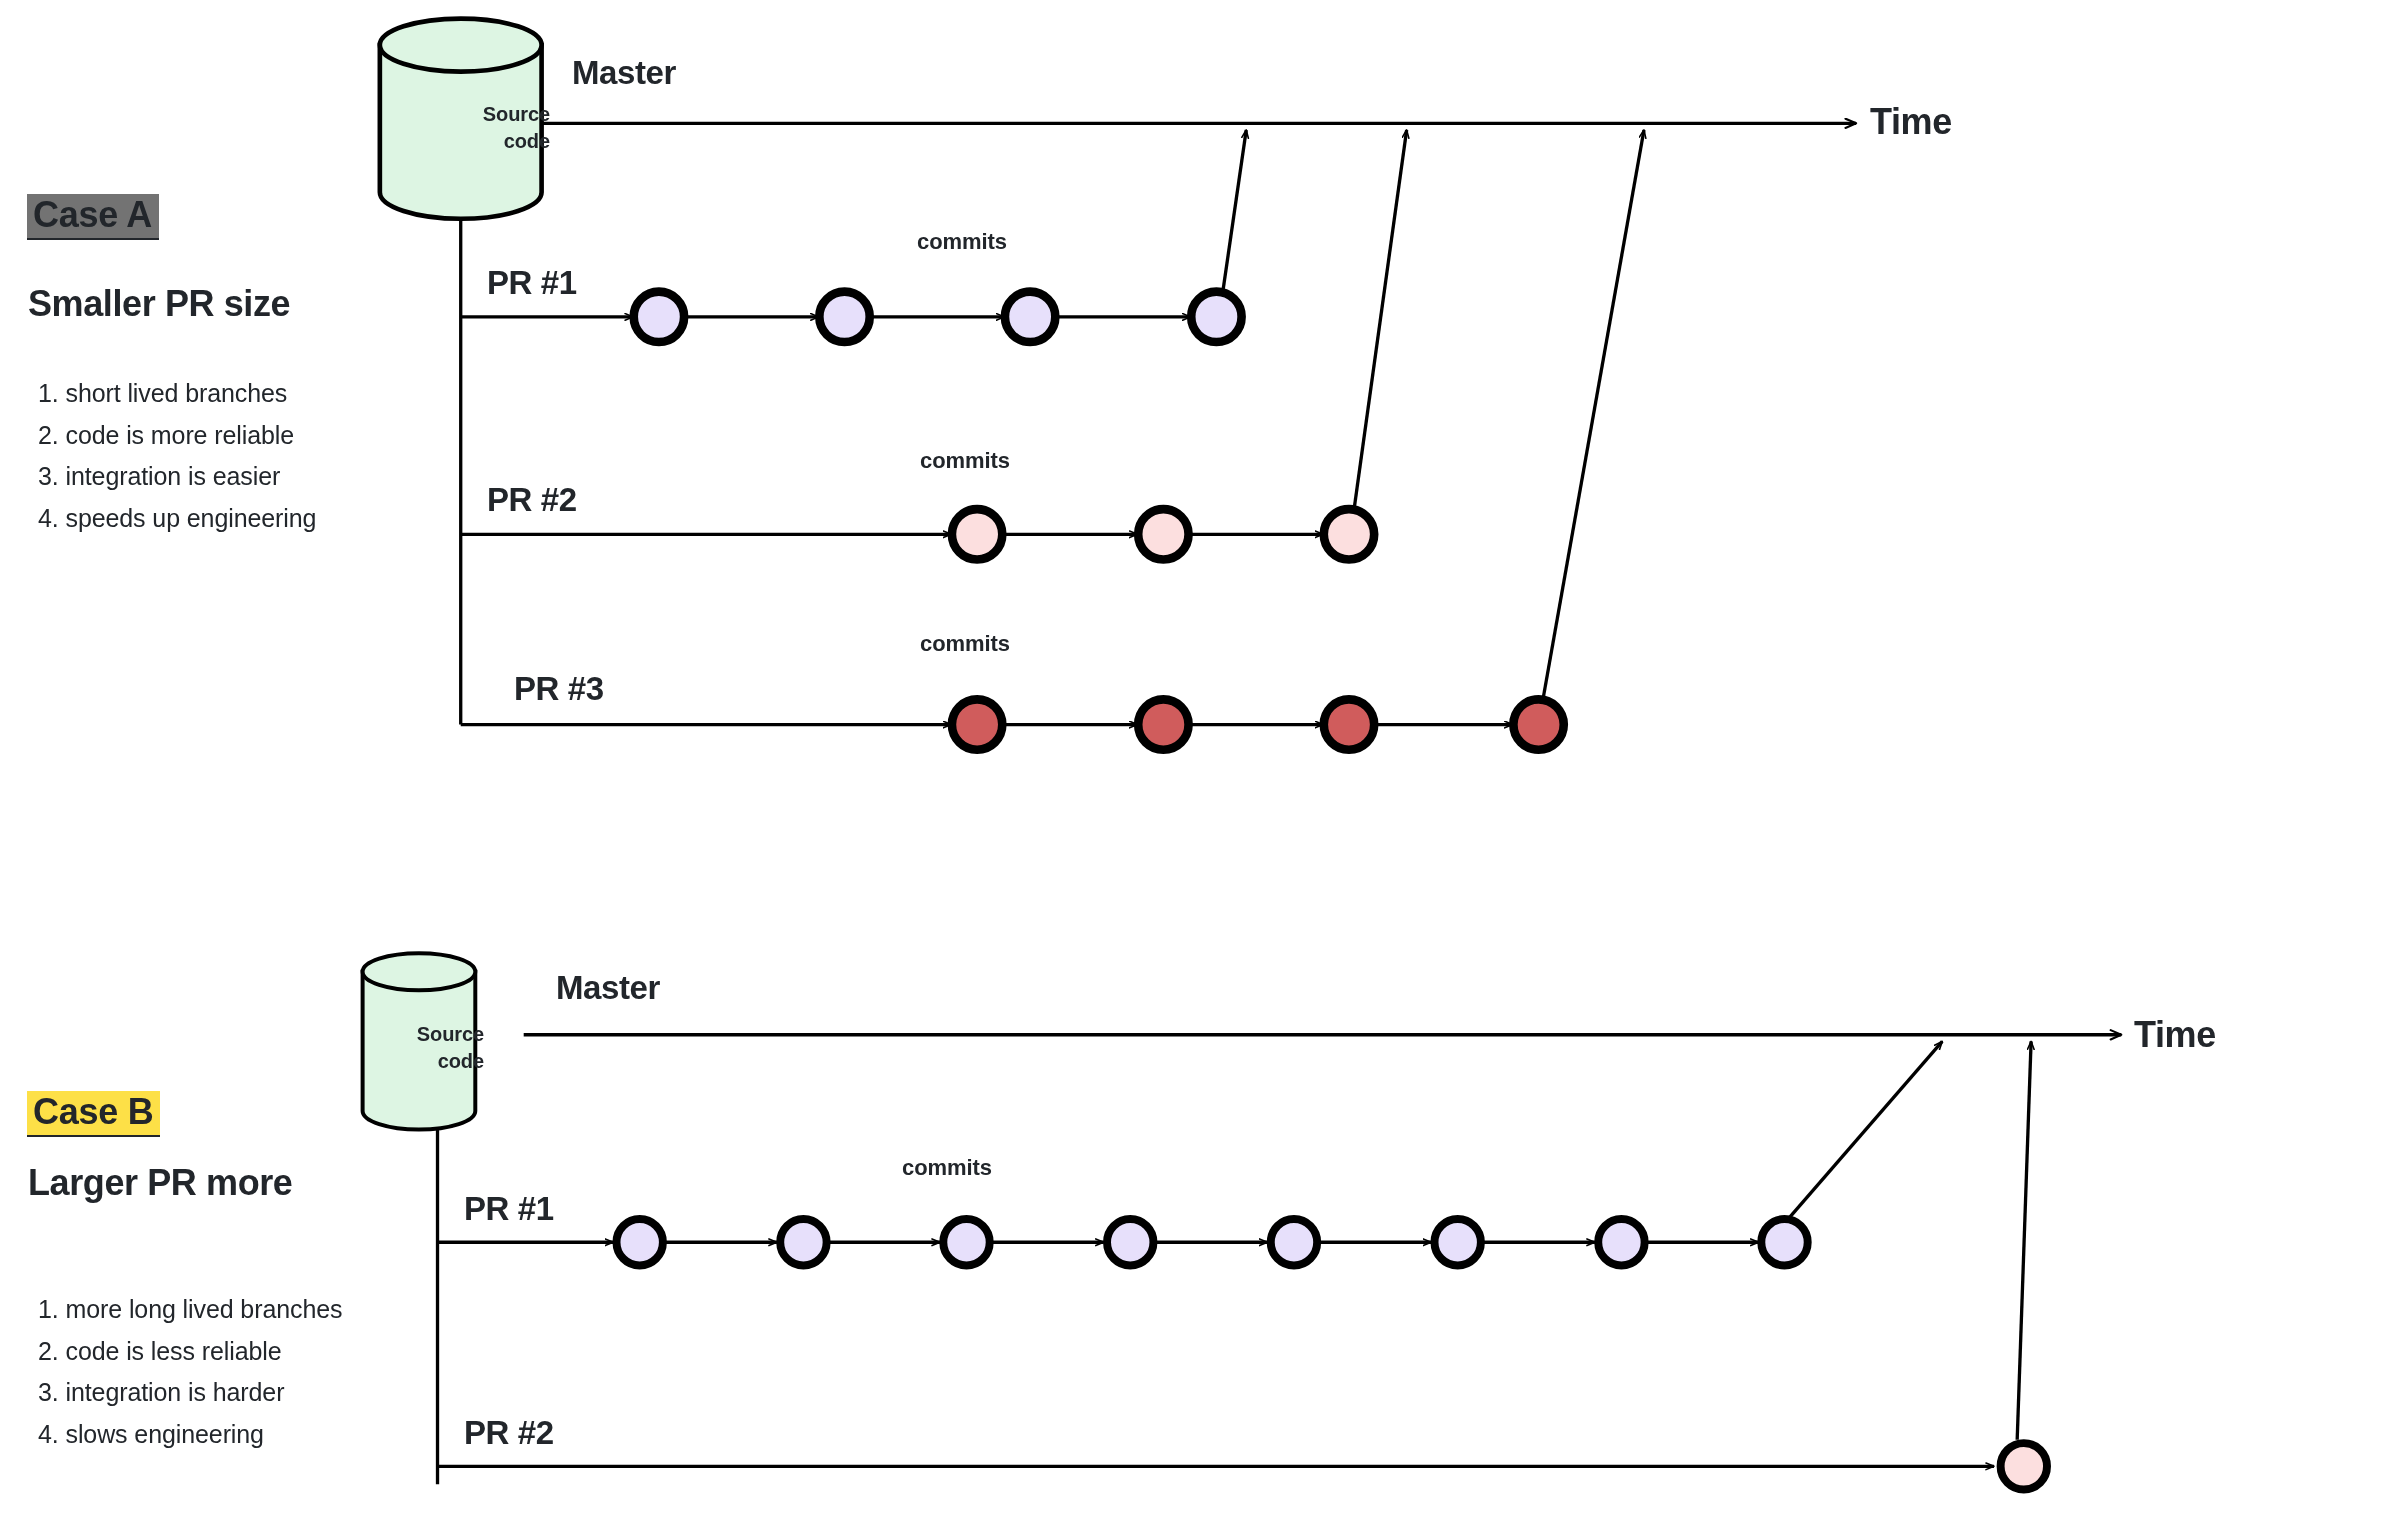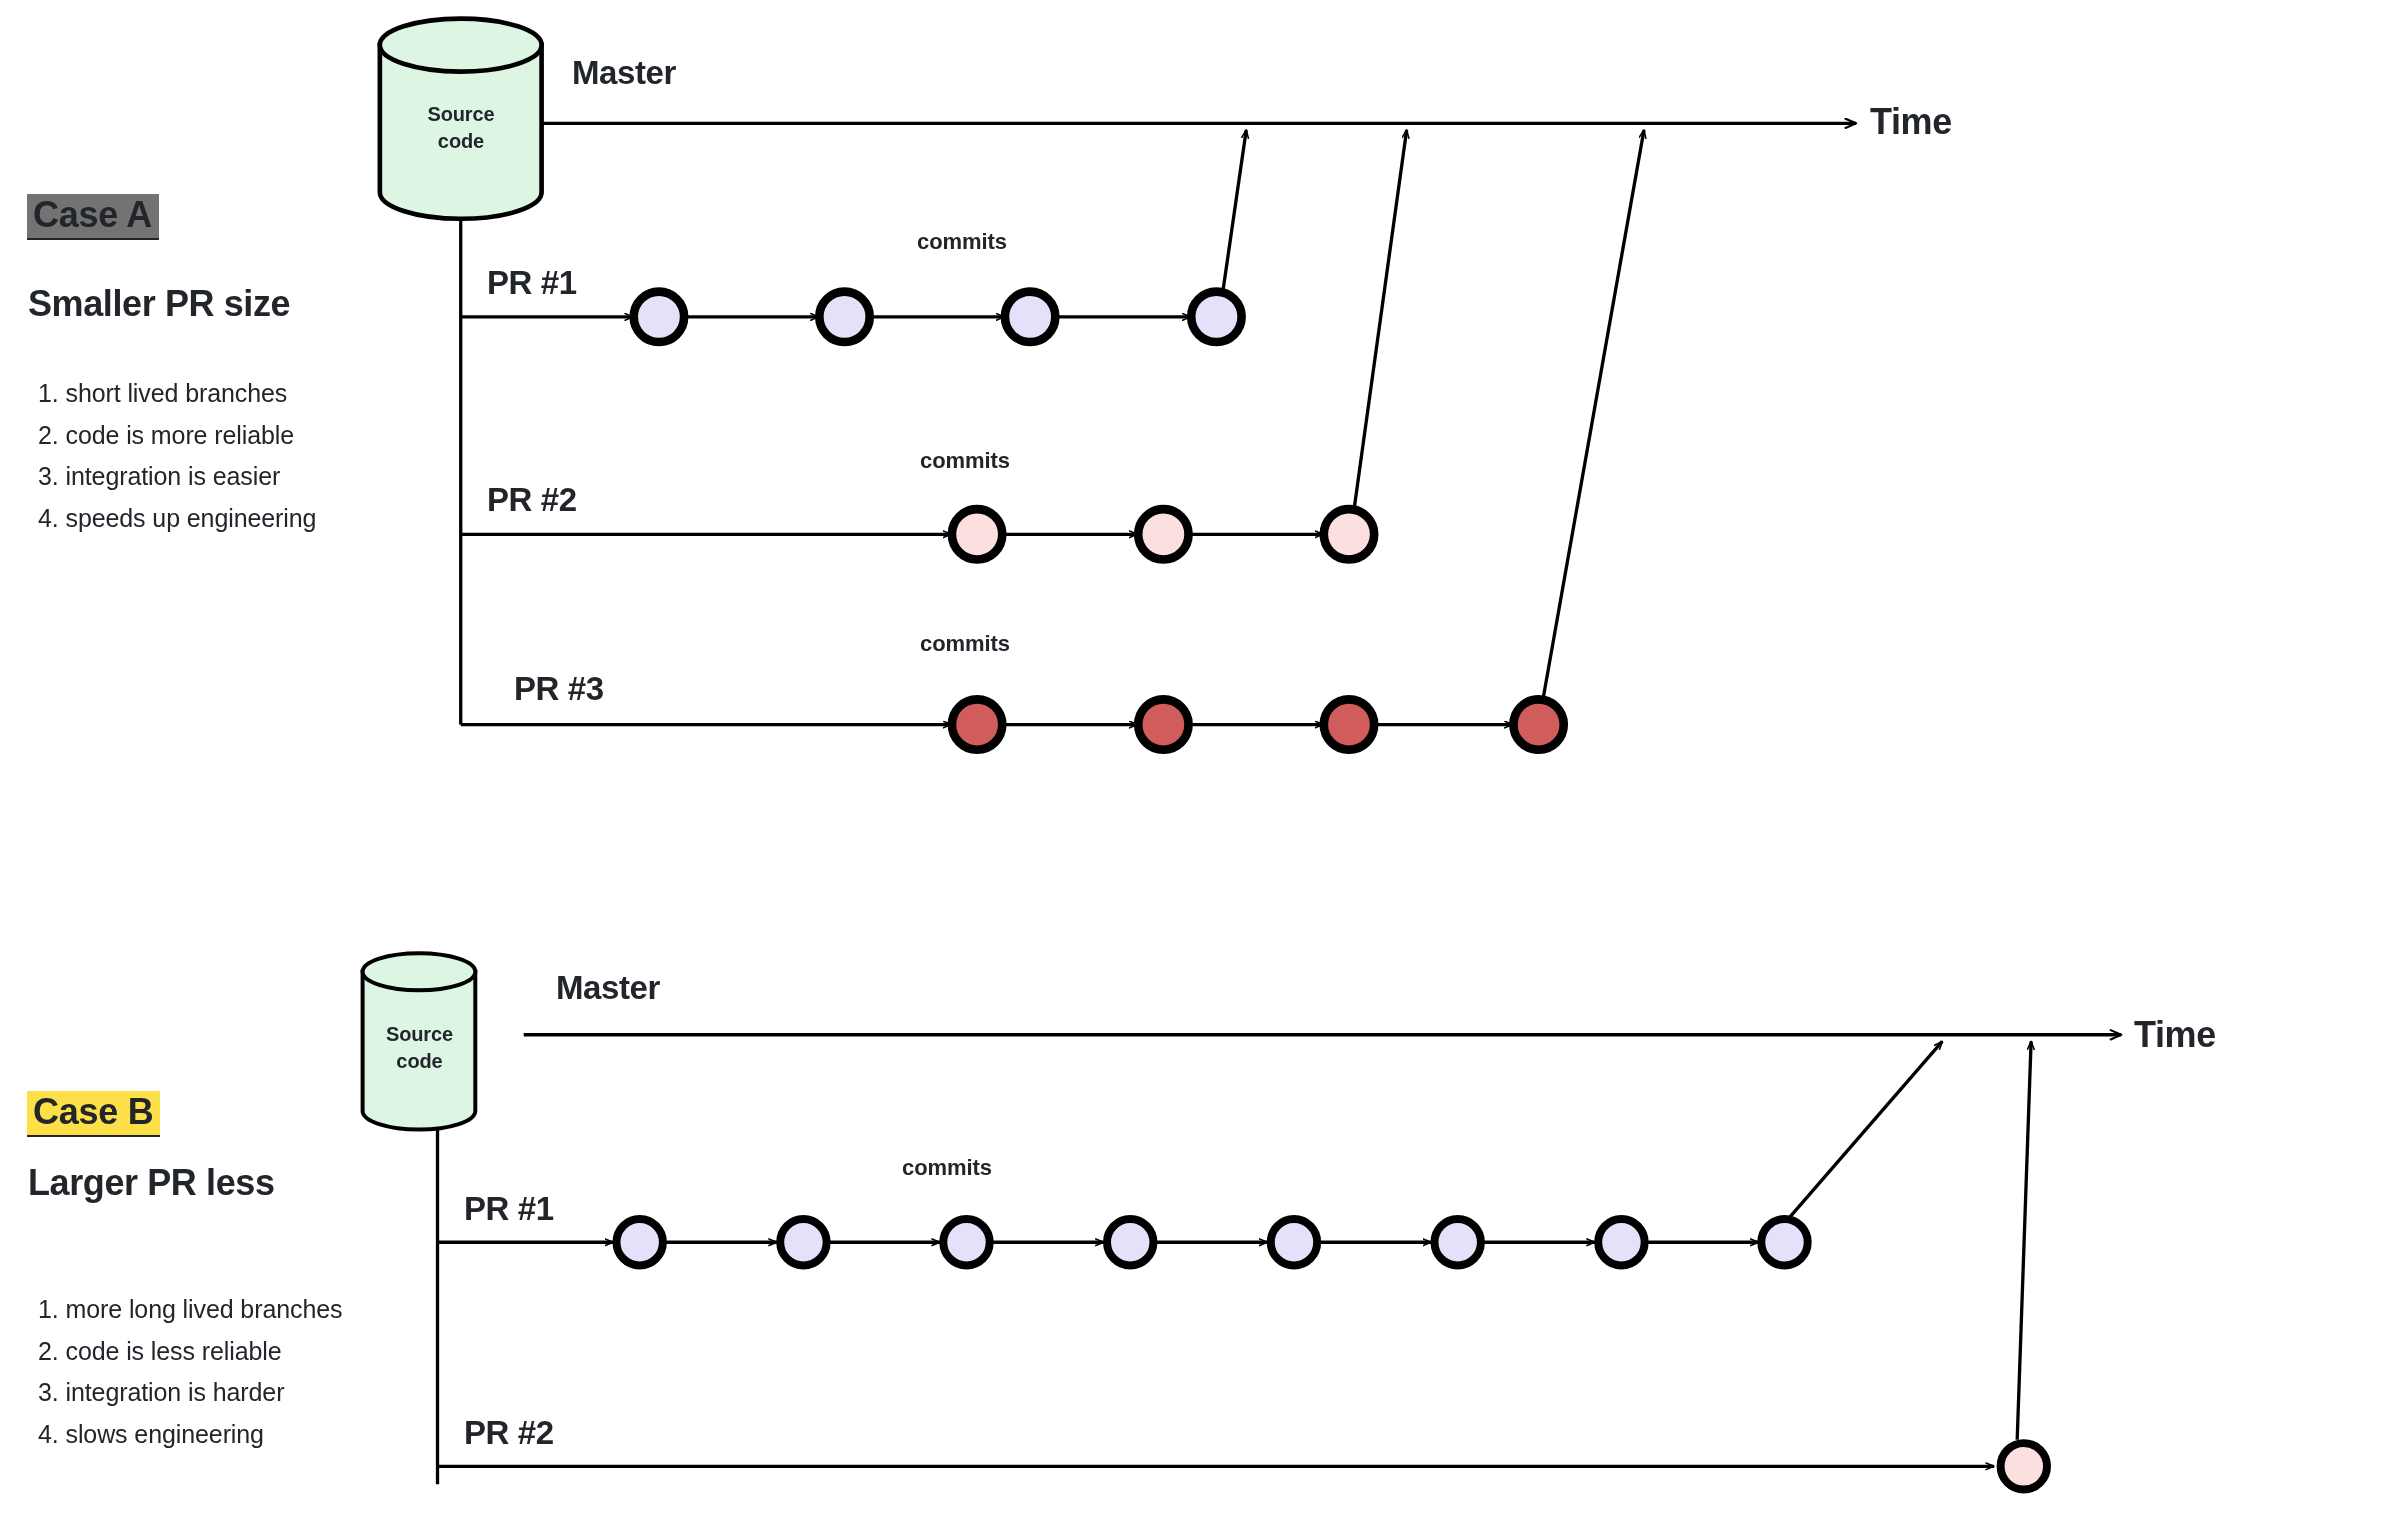--- a/index.html
+++ b/index.html
@@ -70,25 +70,26 @@
     font-weight: 700;
     letter-spacing: -0.4px;
   }
   .commits-label {
     font-size: 22px;
     font-weight: 700;
     letter-spacing: -0.1px;
   }
   .db-label {
     position: absolute;
-    text-align: center;
+    text-align: right;
     font-size: 20px;
     font-weight: 700;
     line-height: 1.34;
     letter-spacing: -0.1px;
+    margin-left: 8px;
   }
 </style>
 </head>
 <body>
 
 <div id="stage">
 
   <svg id="diagram-svg" viewBox="0 0 3622 2293">
     <defs>
       <marker id="arrow" markerWidth="16" markerHeight="16" refX="13" refY="6" orient="auto" markerUnits="userSpaceOnUse">
@@ -212,21 +213,21 @@
   <div class="txt lane-label" style="left:487px; top:481px;">PR #2</div>
   <div class="txt commits-label" style="left:920px; top:448px;">commits</div>
 
   <div class="txt lane-label" style="left:487px; top:670px;margin-left:27px;">PR #3</div>
   <div class="txt commits-label" style="left:920px; top:631px;">commits</div>
 
   <div class="txt" style="left:26.5px; top:1091px;">
     <span class="case-badge pink">Case B</span>
   </div>
 
-  <div class="txt case-subtitle" style="left:28px; top:1162px;">Larger PR less</div>
+  <div class="txt case-subtitle" style="left:28px; top:1162px;">Larger PR more</div>
 
   <div class="txt bullets" style="left:38px; top:1264px;margin-top:25px;">
     <div>1. more long lived branches</div>
     <div>2. code is less reliable</div>
     <div>3. integration is harder</div>
     <div>4. slows engineering</div>
   </div>
 
   <div class="db-label" style="left:363px; top:1021px; width:113px;">
     <div>Source</div>

